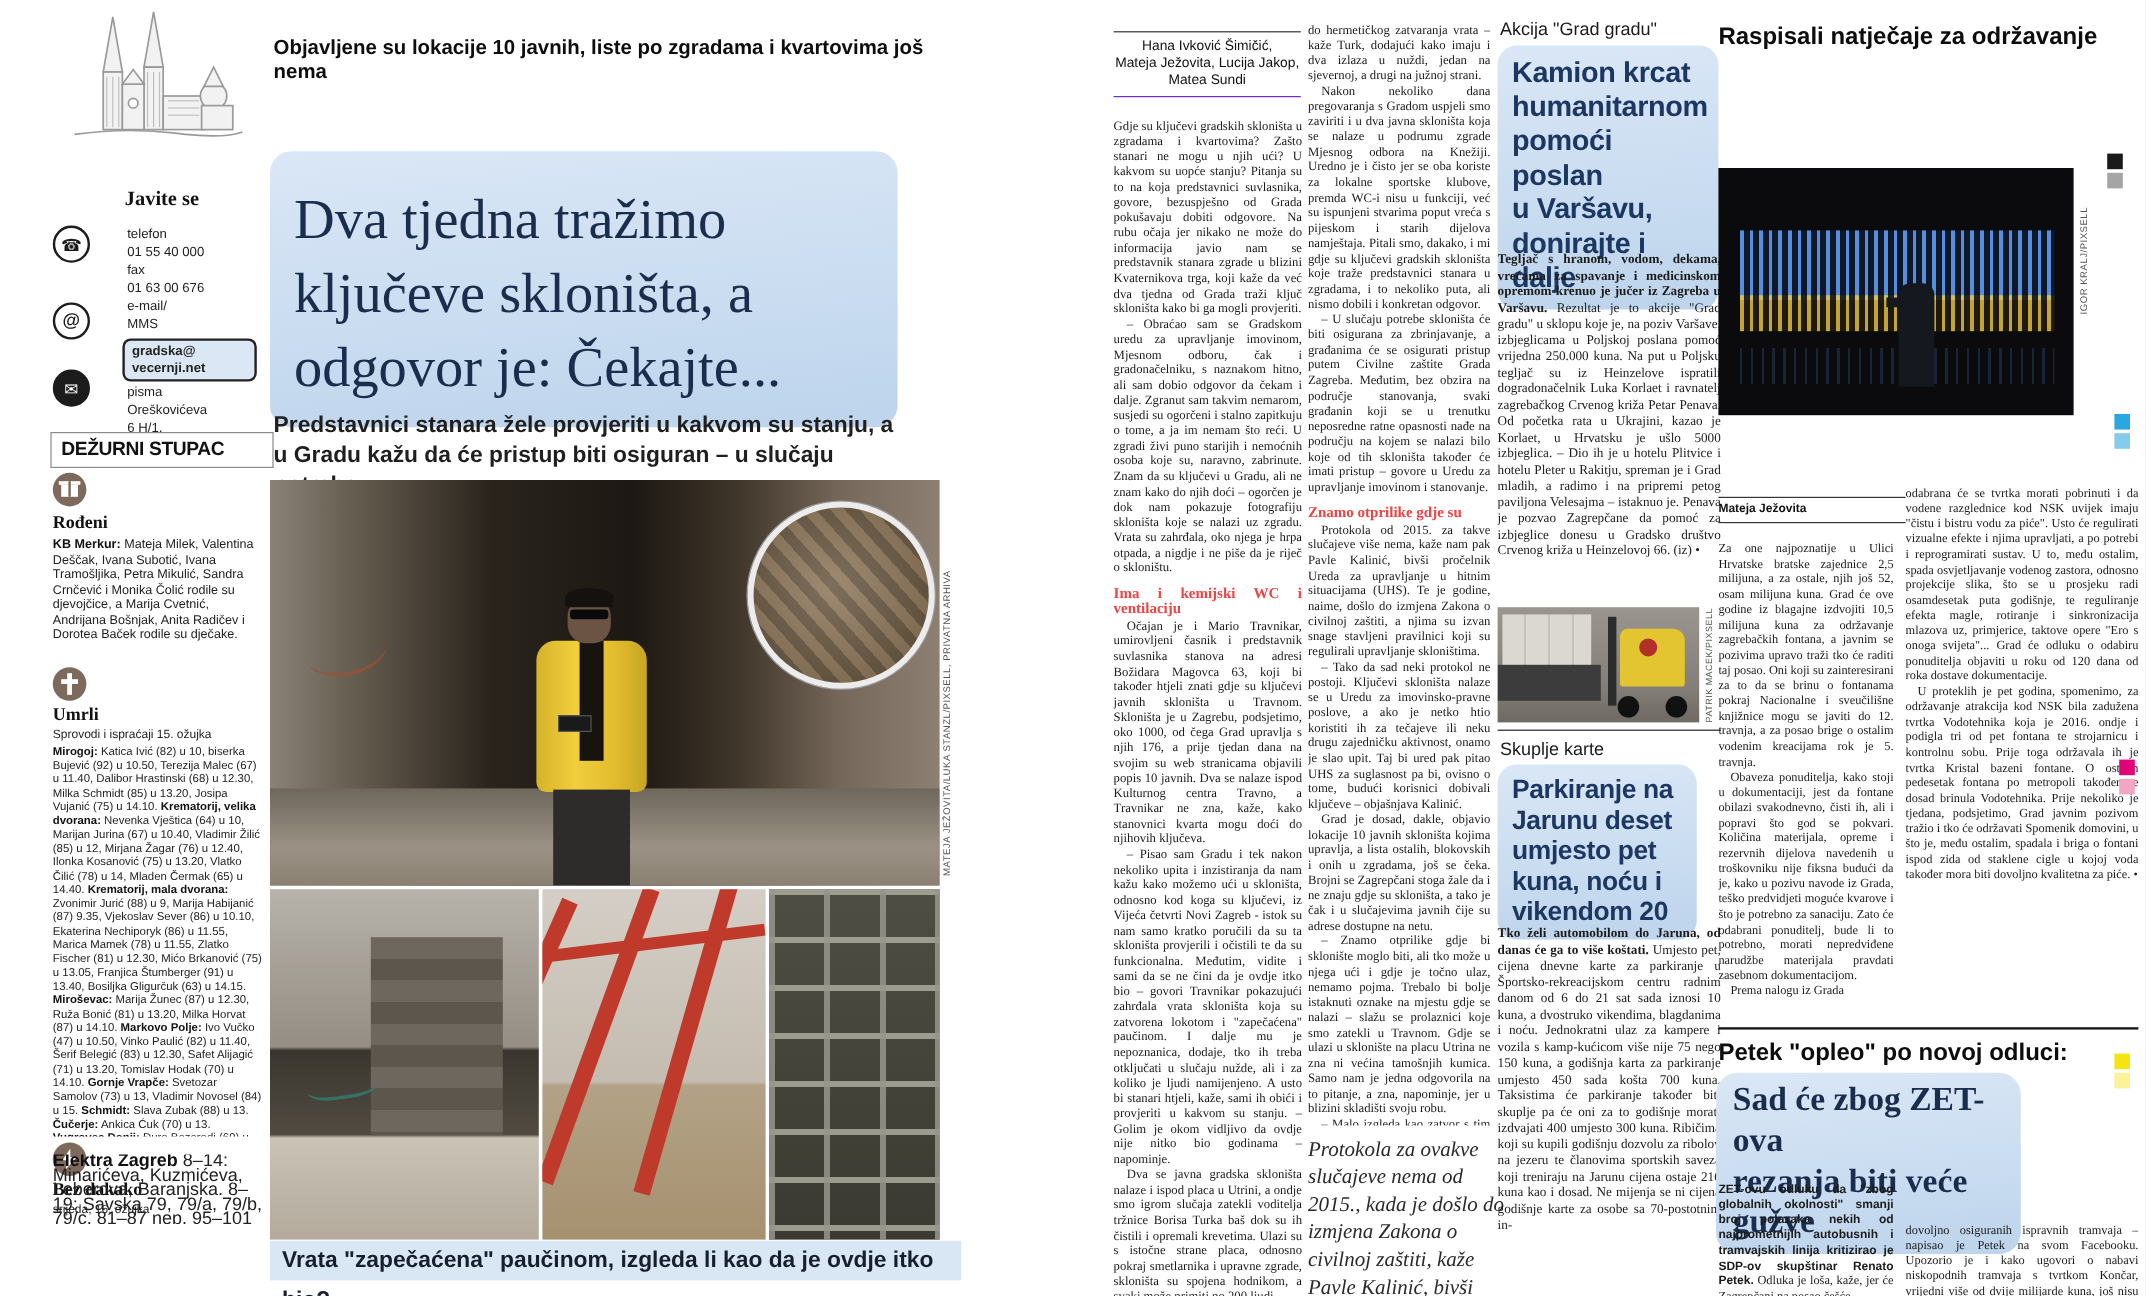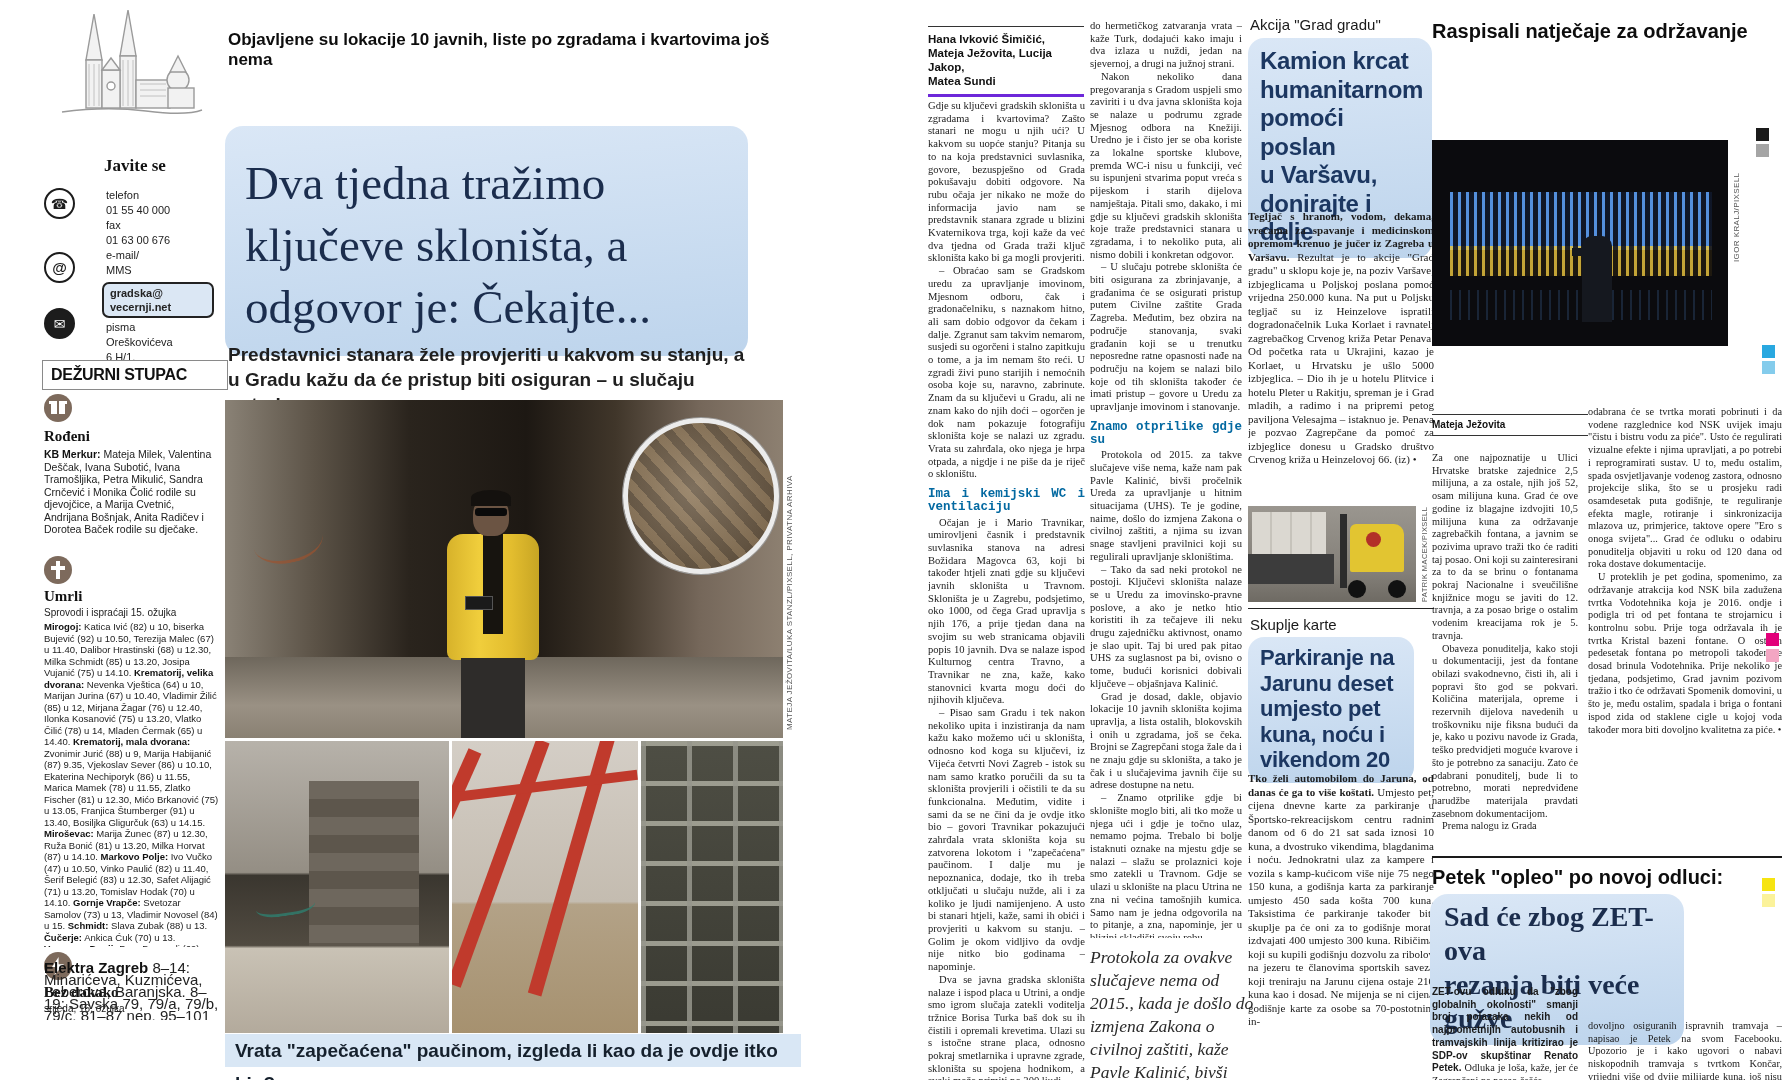--- a/index.html
+++ b/index.html
@@ -41,26 +41,26 @@
   .bolt{position:absolute;left:8px;top:5px;width:12px;height:18px;background:#fff;
         clip-path:polygon(55% 0,0 55%,40% 55%,20% 100%,100% 40%,55% 40%);}
 
   
   .kicker{font-weight:bold;font-size:17px;color:#0d0d0d;}
   .bluebox{background:linear-gradient(175deg,#dae7f6 0%,#bdd4ec 100%);border-radius:18px;
            font-family:"Liberation Serif",serif;color:#1b2d4d;}
   #f-kicker{left:228px;top:30px;width:560px;}
   #f-headline{left:225px;top:126px;width:483px;padding:26px 20px 18px 20px;font-size:47px;line-height:62px;}
   #f-subhead{left:228px;top:342px;width:530px;font-weight:bold;font-size:19px;line-height:25px;color:#1f1f1f;}
-  #f-byline{left:928px;top:26px;width:156px;border-top:1px solid #333;border-bottom:3px solid #6d28d9;
-            padding:5px 0 6px 0;font-weight:bold;font-size:11.5px;line-height:14px;color:#111;}
+  #f-byline{left:928px;top:26px;width:156px;border-top:1px solid #333;border-bottom:1px solid #6d28d9;
+            padding:5px 0 6px 0;font-weight:normal;font-size:11.5px;line-height:14px;color:#111;text-align:center;}
   .bodycol{font-family:"Liberation Serif",serif;font-size:10.6px;line-height:12.7px;
            text-align:justify;color:#1b1b1b;overflow:hidden;}
   .bodycol .ind{text-indent:11px;}
-  .crosshead{font-family:Liberation Mono, monospace;font-size:12.5px;margin:7px 0 3px 0;color:#0369a1;}
+  .crosshead{font-family:Liberation Serif, serif;font-size:12.5px;margin:7px 0 3px 0;color:#ef4444;}
   #col1{left:928px;top:100px;width:157px;height:980px;}
   #col2{left:1090px;top:20px;width:152px;height:918px;}
   #pull-quote{left:1090px;top:946px;width:168px;font-family:"Liberation Serif",serif;
               font-style:italic;font-size:17.5px;line-height:23px;color:#2a2a2a;}
   .vcredit{writing-mode:vertical-rl;transform:rotate(180deg);font-size:8px;color:#555;letter-spacing:.4px;}
   #credit-main{left:785px;top:400px;height:330px;}
   #caption-bar{left:225px;top:1034px;width:566px;height:33px;background:#d9e7f5;
                font-weight:bold;font-size:19px;line-height:33px;padding-left:10px;color:#15202c;}
 
   

